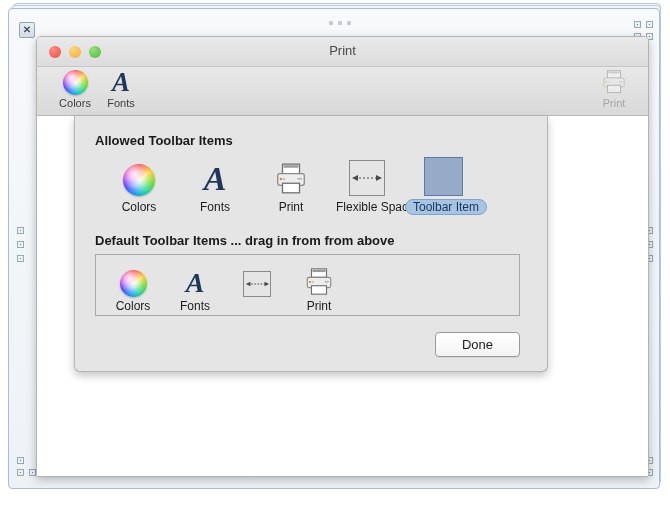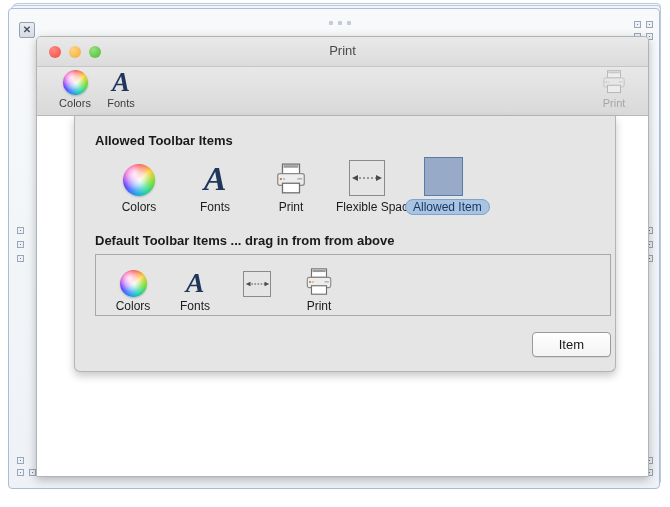--- a/index.html
+++ b/index.html
@@ -154,28 +154,28 @@
     position: relative;
     height: calc(100% - 78px);
     background: #ffffff;
   }
 
   
   #sheet {
     position: absolute;
     left: 37px;
     top: 0;
-    width: 542px;
+    width: 474px;
     background: #e5e5e5;
     border: 1px solid #b4b4b4;
     border-top: none;
     border-radius: 0 0 6px 6px;
     box-shadow: 0 4px 9px rgba(0,0,0,0.22);
     box-sizing: border-box;
-    padding: 17px 4px 14px 20px;
+    padding: 17px 27px 14px 20px;
   }
   .section-heading {
     font-size: 13px;
     font-weight: bold;
     color: #1a1a1a;
     margin: 0 0 6px 0;
   }
 
   .palette {
     display: flex;
@@ -422,21 +422,21 @@
                 </svg>
               </div>
             </div>
             <div class="pi-label">Flexible Space</div>
           </div>
 
           <div class="pal-item selected">
             <div class="pi-icon">
               <div class="item-box" style="width:39px;height:39px;"></div>
             </div>
-            <div class="pi-label">Allowed Item</div>
+            <div class="pi-label">Toolbar Item</div>
           </div>
 
         </div>
 
         <div class="section-heading">Default Toolbar Items ... drag in from from above</div>
 
         <div id="default-well">
 
           <div class="well-item">
             <div class="wi-icon">
@@ -476,19 +476,19 @@
                 <rect x="22" y="15" width="4.5" height="1.6" fill="#b4b4b4"></rect>
                 <rect x="8" y="20" width="16" height="9" fill="#ffffff" stroke="#6f6f6f" stroke-width="1.2"></rect>
               </svg>
             </div>
             <div class="wi-label">Print</div>
           </div>
 
         </div>
 
         <div id="sheet-footer">
-          <button id="done-button">Item</button>
+          <button id="done-button">Done</button>
         </div>
 
       </div>
     </div>
   </div>
 </div>
 
 </body></html>

